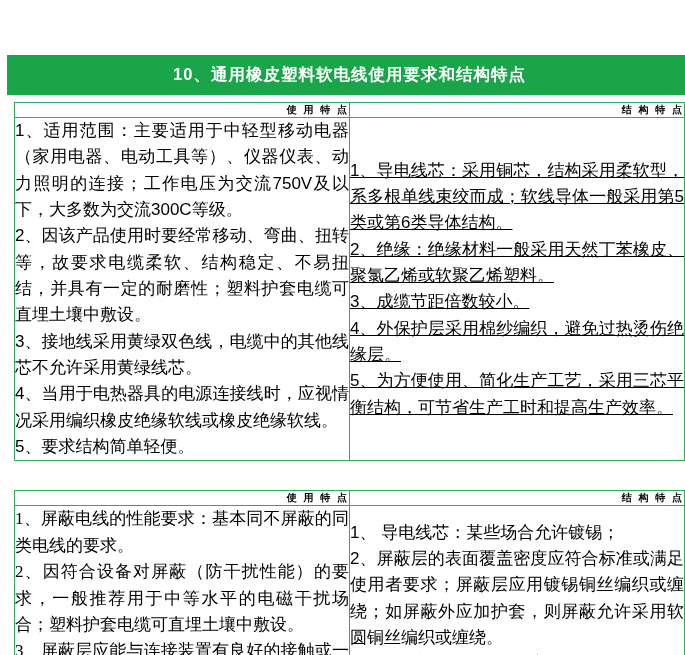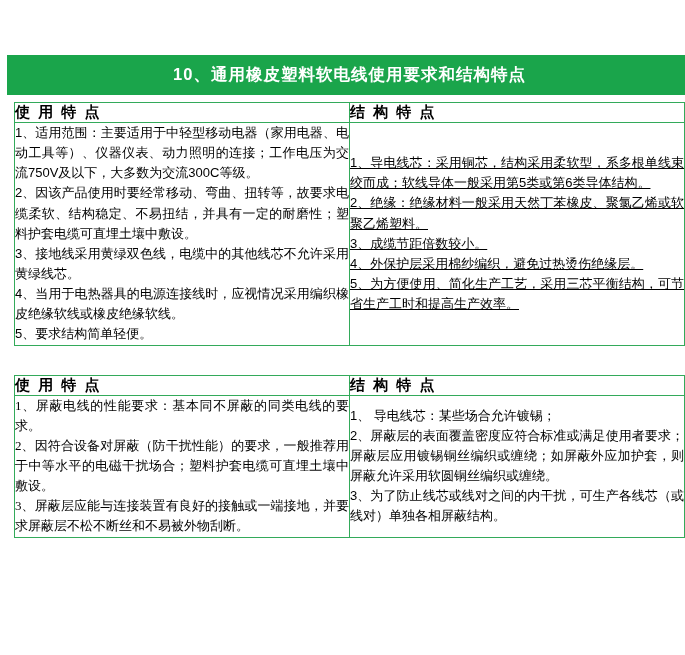--- a/index.html
+++ b/index.html
@@ -46,31 +46,31 @@
     border: 1px solid #33aa5a;
     table-layout: fixed;
     box-sizing: border-box;
   }
   .table td, .table th {
     border: 1px solid #33aa5a;
     vertical-align: top;
     padding: 0;
   }
   .col-head {
-    text-align: left;
-    font-size: 15px;
+    text-align: right;
+    font-size: 10px;
     font-weight: bold;
     letter-spacing: 2px;
     padding: 9px 0 9px 0;
     color: #000;
     background: #ffffff;
     vertical-align: middle;
   }
   .cell {
-    font-size: 13px;
+    font-size: 17px;
     line-height: 1.55;
     padding: 6px 7px 8px 7px;
     text-align: justify;
     color: #000;
   }
   .cell.mid {
     vertical-align: middle;
   }
   .spacer {
     height: 13px;

